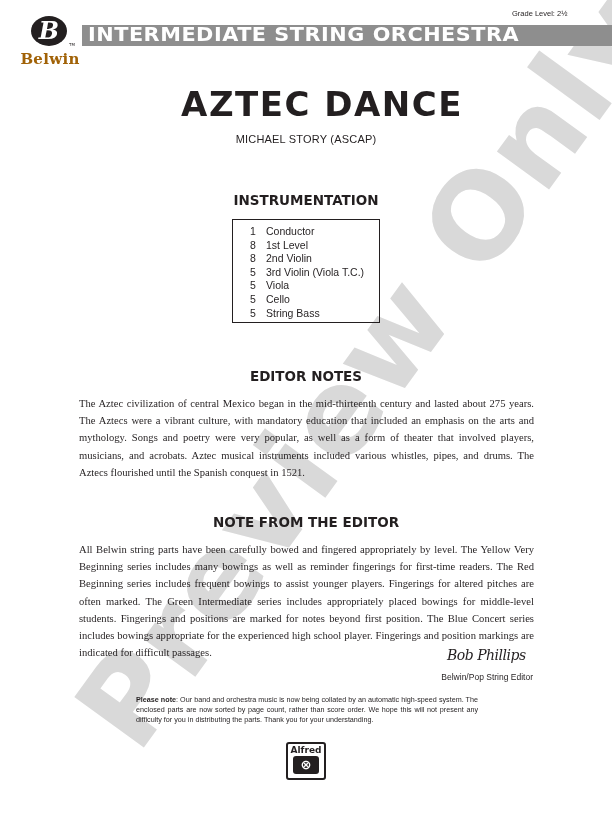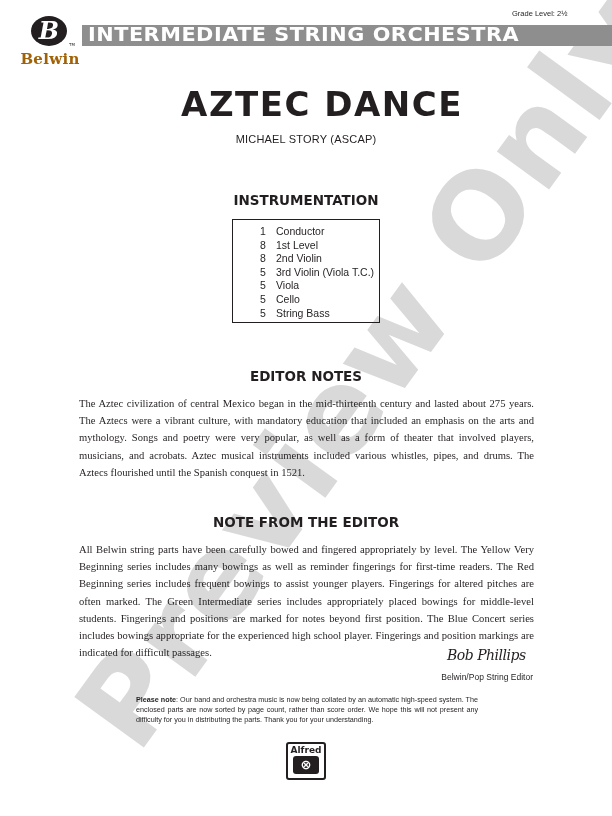--- a/index.html
+++ b/index.html
@@ -49,21 +49,21 @@
   .composer {
     left:0; top:133px; width:612px; text-align:center;
     font-family:"Liberation Sans", sans-serif; font-size:11px; color:#231f20; letter-spacing:0.2px;
   }
   .section-head {
     width:612px; left:0; text-align:center;
     font-family:"DejaVu Sans", sans-serif; font-weight:bold; font-size:13.5px; color:#231f20;
   }
   .instr-box {
     left:232px; top:219px; width:148px; height:104px; border:1px solid #231f20; box-sizing:border-box;
-    padding:5px 0 0 27px;
+    padding:5px 0 0 17px;
   }
   .instr-row { font-family:"Liberation Sans", sans-serif; font-size:10.5px; line-height:13.6px; white-space:nowrap; }
   .instr-qty { display:inline-block; width:16px; }
 
   .para {
     left:79px; width:455px; font-family:Liberation Serif, serif; font-size:10.6px; line-height:17.2px;
     text-align:justify; color:#231f20;margin-top:8px;
   }
   .signature {
     left:447px; top:647px; font-family:"DejaVu Serif", serif; font-style:italic; font-size:14px; color:#231f20; letter-spacing:-0.5px;

